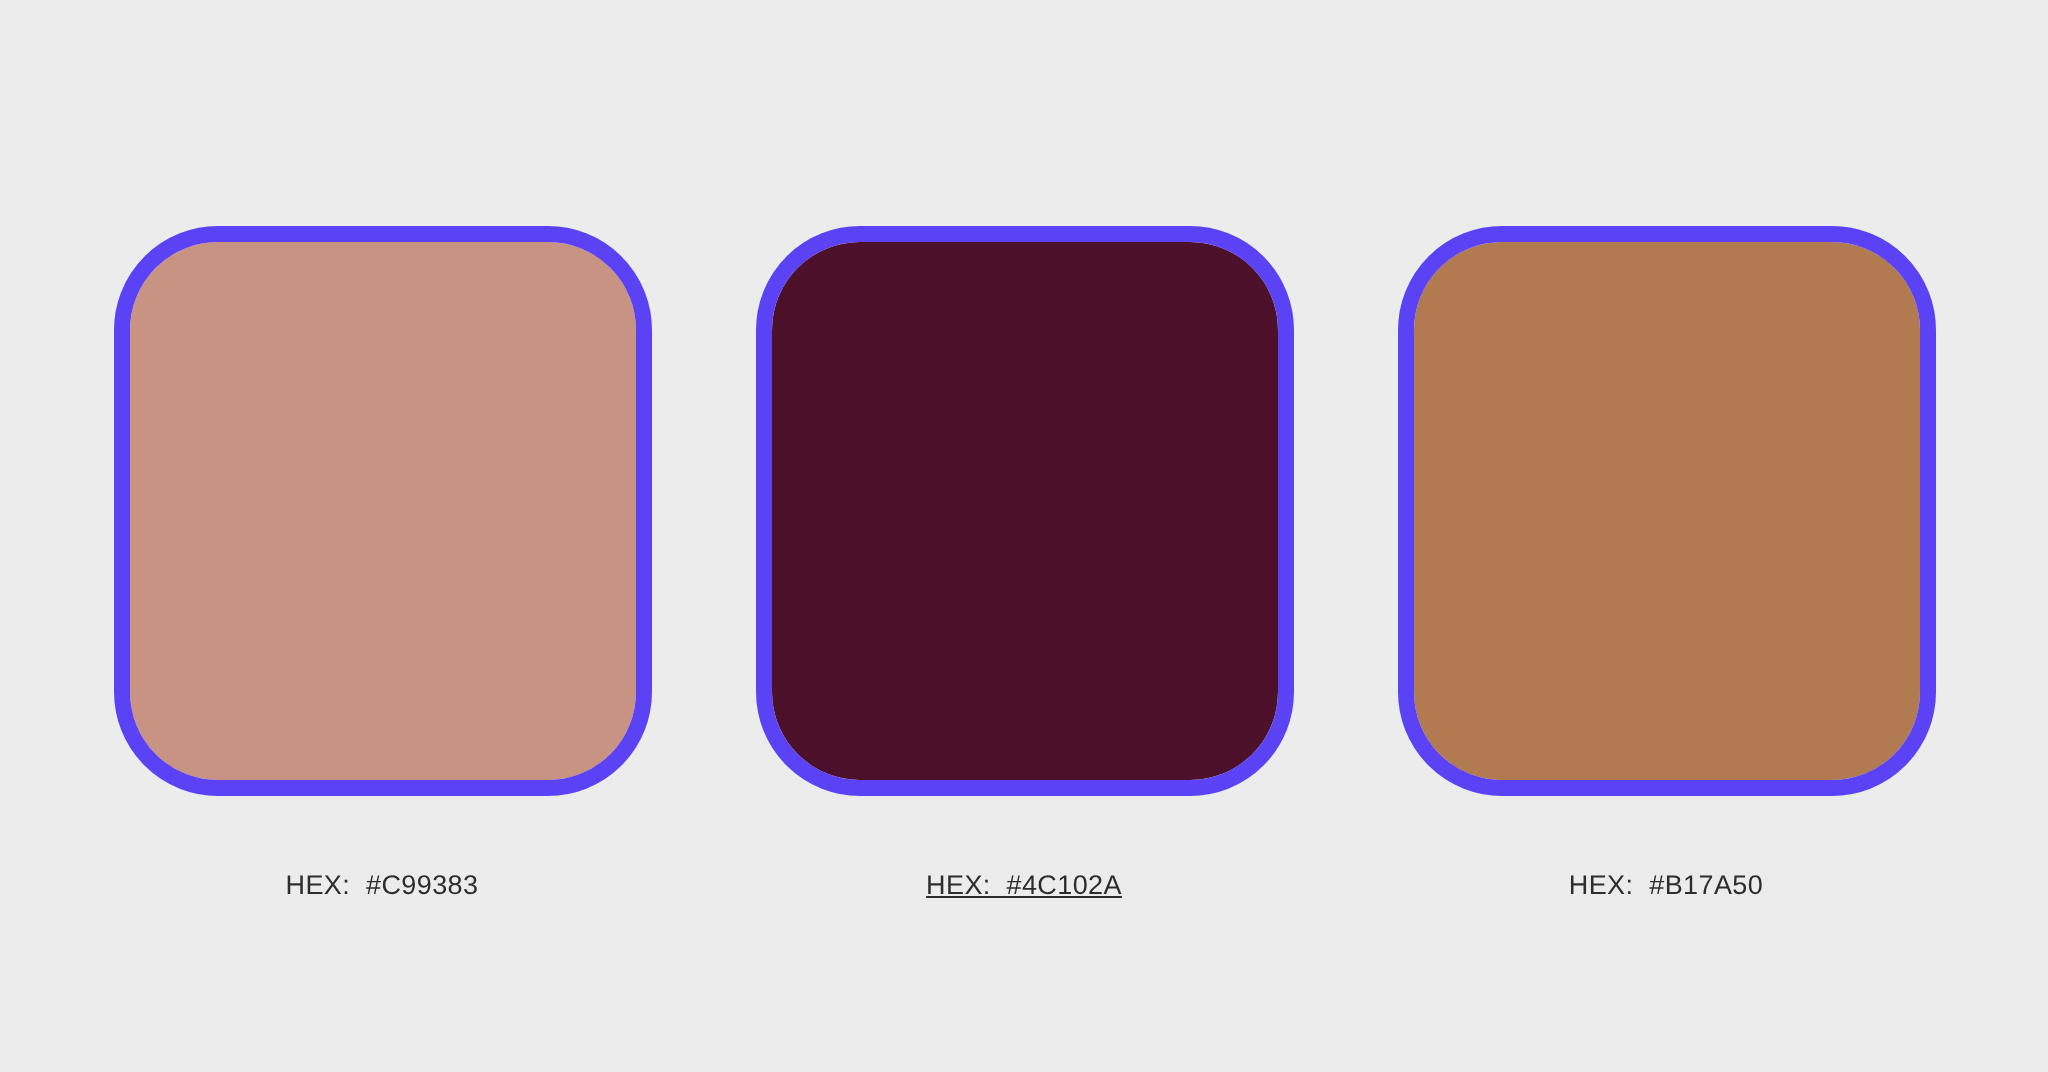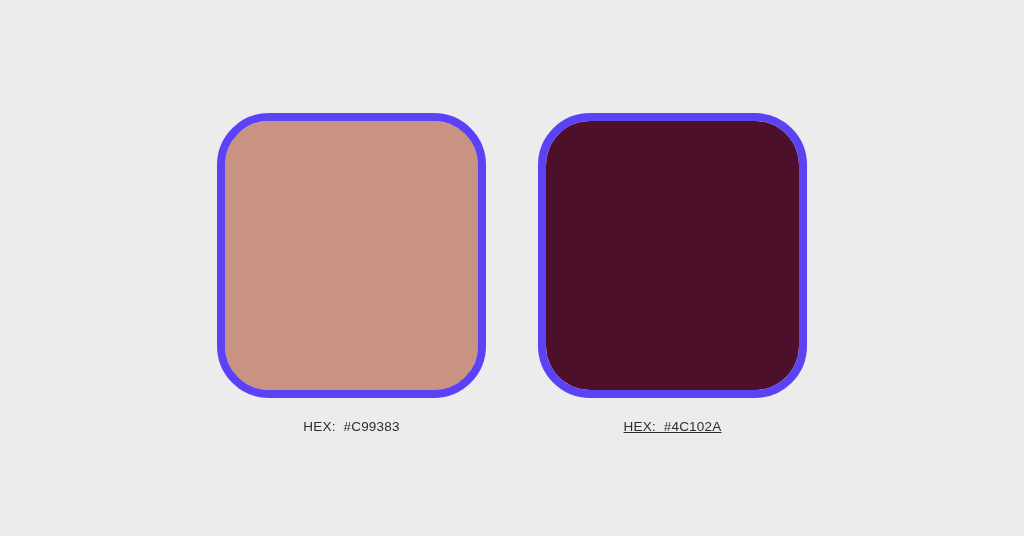--- a/index.html
+++ b/index.html
@@ -43,21 +43,21 @@
   .swatch-chip {
     width: 269px;
     height: 285px;
     box-sizing: border-box;
     border-style: solid;
     border-width: 8px;
     border-radius: 52px;
     background-clip: padding-box;
   }
   .swatch-label {
-    margin-top: 20px;
+    margin-top: 36px;
     font-size: 13.5px;
     line-height: 18px;
     letter-spacing: 0.2px;
     color: #2d2d2d;
     white-space: pre;
     text-align: center;
     font-family: "Liberation Sans", sans-serif;
   }
 </style>
 </head>
@@ -69,15 +69,19 @@
     <div class="swatch-cell">
       <div class="swatch-chip" style="background-color: rgb(201, 147, 131); border-color: rgb(91, 67, 245);"></div>
       <div class="swatch-label" style="color: rgb(45, 45, 45);">HEX:  #C99383</div>
     </div>
 
     <div class="swatch-cell">
       <div class="swatch-chip" style="background-color: rgb(76, 16, 42); border-color: rgb(91, 67, 245);"></div>
       <div class="swatch-label" style="color: rgb(45, 45, 45); text-decoration: underline;">HEX:  #4C102A</div>
     </div>
 
+    <div class="swatch-cell">
+      <div class="swatch-chip" style="background-color: rgb(177, 122, 80); border-color: rgb(91, 67, 245);"></div>
+      <div class="swatch-label" style="color: rgb(45, 45, 45);">HEX:  #B17A50</div>
+    </div>
 
   </div>
 </div>
 
 </body></html>

